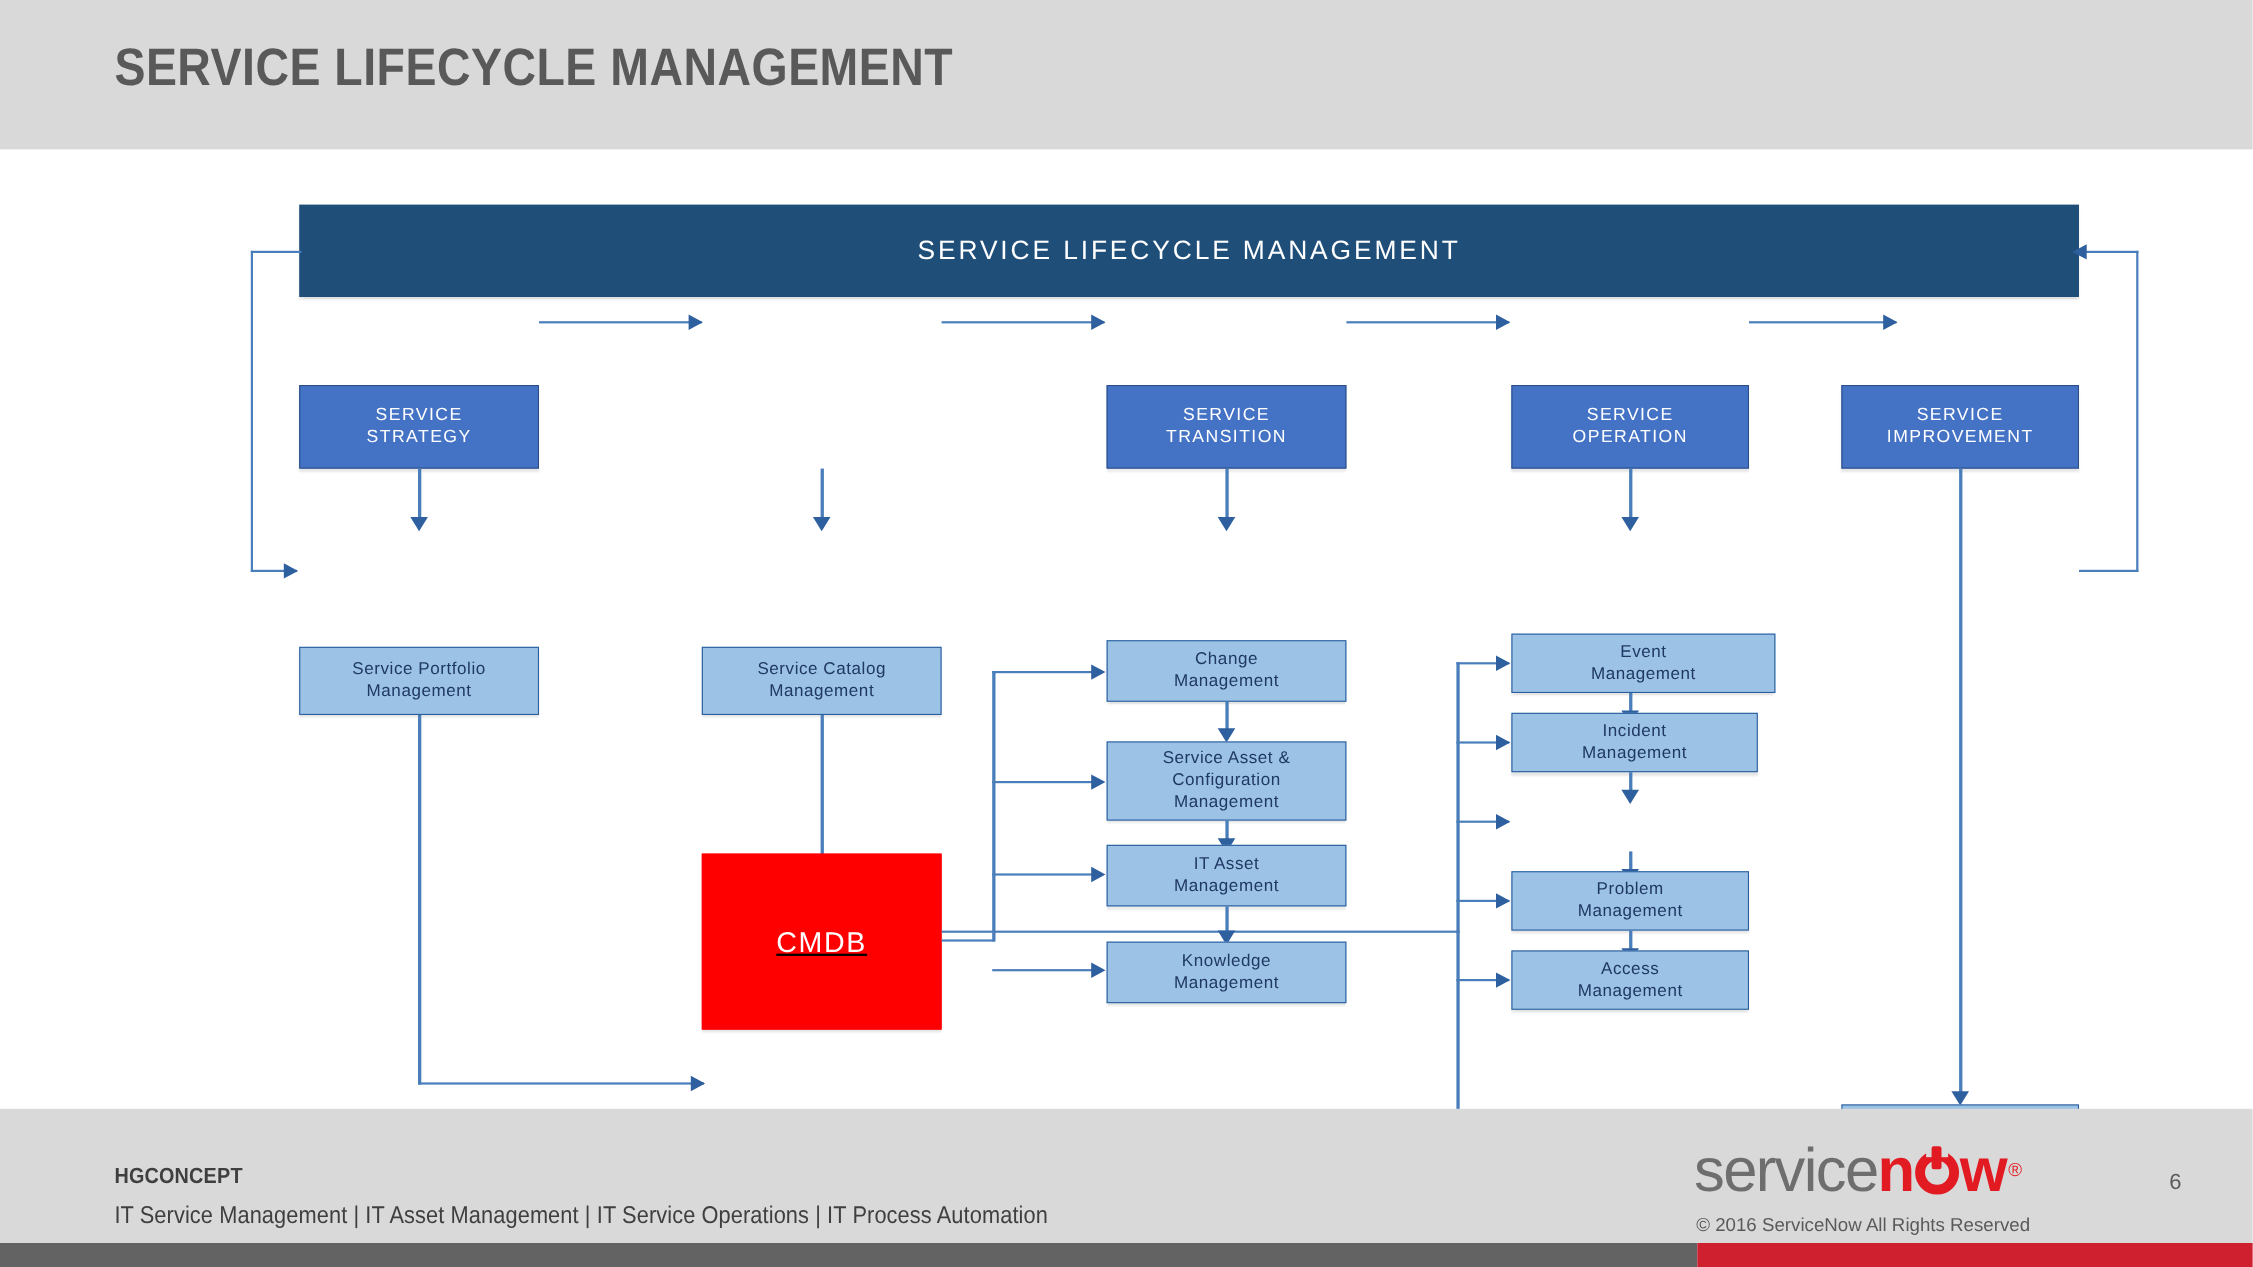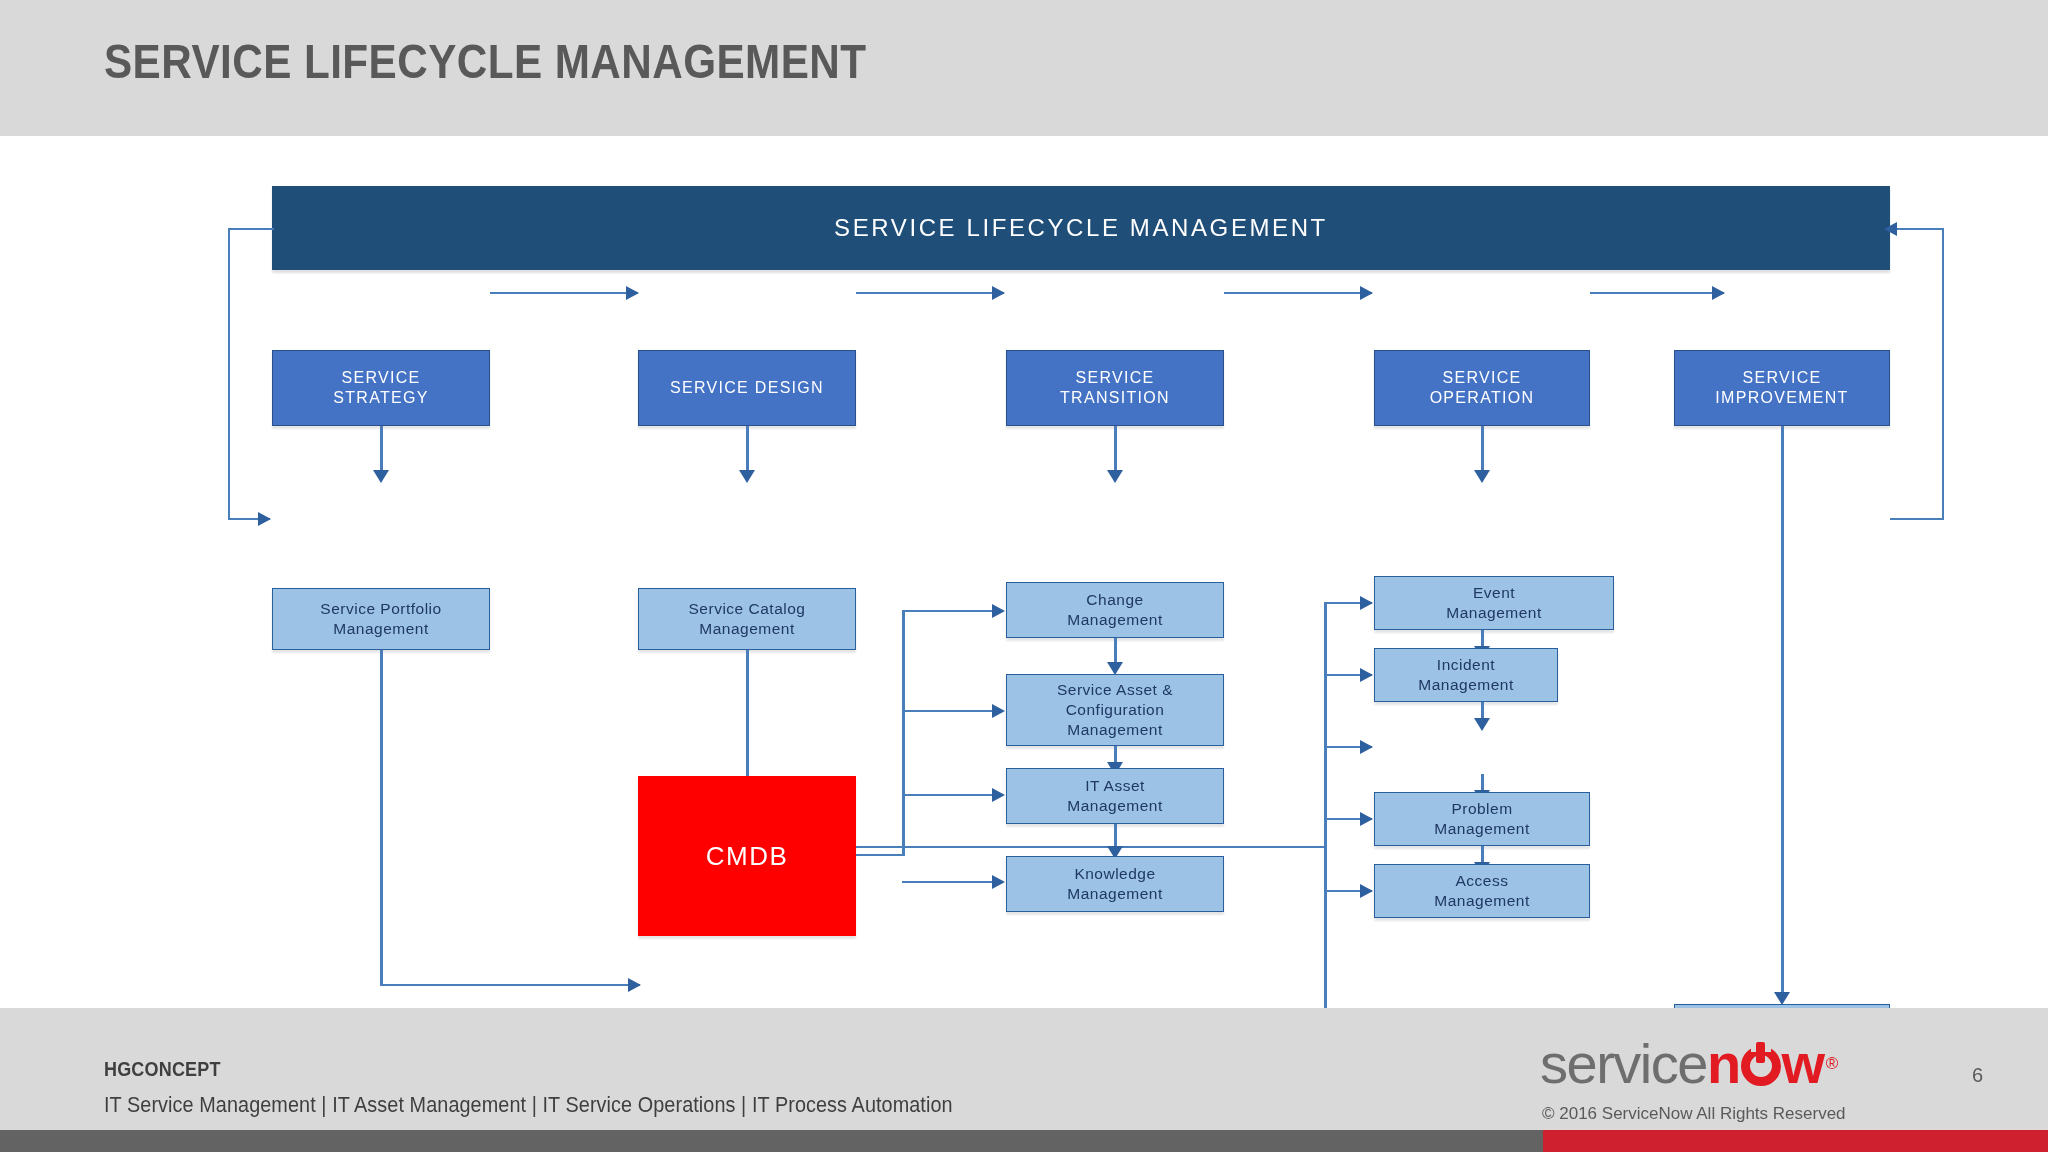--- a/index.html
+++ b/index.html
@@ -161,23 +161,20 @@
 
     <div class="ln lnh" style="left:1224px; top:156px; width:148px;"></div>
     <div class="arw arw-r" style="left:1360px; top:150px;"></div>
 
     <div class="ln lnh" style="left:1590px; top:156px; width:134px;"></div>
     <div class="arw arw-r" style="left:1712px; top:150px;"></div>
 
     <div class="stage" style="left:272px; top:214px; width:218px; height:76px;">
       <span class="stage-label">SERVICE<br>STRATEGY</span>
     </div>
-    <div class="stage" style="left:638px; top:214px; width:218px; height:76px;">
-      <span class="stage-label">SERVICE DESIGN</span>
-    </div>
     <div class="stage" style="left:1006px; top:214px; width:218px; height:76px;">
       <span class="stage-label">SERVICE<br>TRANSITION</span>
     </div>
     <div class="stage" style="left:1374px; top:214px; width:216px; height:76px;">
       <span class="stage-label">SERVICE<br>OPERATION</span>
     </div>
     <div class="stage" style="left:1674px; top:214px; width:216px; height:76px;">
       <span class="stage-label">SERVICE<br>IMPROVEMENT</span>
     </div>
 
@@ -204,21 +201,21 @@
     <div class="ln lnh" style="left:380px; top:848px; width:260px;"></div>
     <div class="arw arw-r" style="left:628px; top:842px;"></div>
 
     <div class="proc" style="left:638px; top:452px; width:218px; height:62px;">
       <span class="proc-label">Service Catalog<br>Management</span>
     </div>
 
     <div class="ln lnv" style="left:746px; top:514px; width:3px; height:248px;"></div>
     <div class="arw arw-d" style="left:739px; top:756px;"></div>
 
-    <div class="cmdb" style="left:638px; top:640px; width:218px; height:160px;">
+    <div class="cmdb" style="left:638px; top:640px; width:218px; height:160px;text-decoration:underline;">
       <span class="cmdb-label">CMDB</span>
     </div>
 
     <div class="ln lnh" style="left:856px; top:718px; width:48px;"></div>
     <div class="ln lnv" style="left:902px; top:474px; width:3px; height:246px;"></div>
     <div class="ln lnh" style="left:902px; top:474px; width:100px;"></div>
     <div class="arw arw-r" style="left:992px; top:468px;"></div>
     <div class="ln lnh" style="left:902px; top:574px; width:100px;"></div>
     <div class="arw arw-r" style="left:992px; top:568px;"></div>
     <div class="ln lnh" style="left:902px; top:658px; width:100px;"></div>
@@ -264,21 +261,21 @@
     <div class="proc" style="left:1006px; top:720px; width:218px; height:56px;">
       <span class="proc-label">Knowledge<br>Management</span>
     </div>
 
     <div class="proc" style="left:1374px; top:440px; width:240px; height:54px;">
       <span class="proc-label">Event<br>Management</span>
     </div>
     <div class="ln lnv" style="left:1481px; top:494px; width:3px; height:22px;"></div>
     <div class="arw arw-d" style="left:1474px; top:510px;"></div>
 
-    <div class="proc" style="left:1374px; top:512px; width:184px; height:54px;">
+    <div class="proc" style="left:1374px; top:512px; width:224px; height:54px;">
       <span class="proc-label">Incident<br>Management</span>
     </div>
     <div class="ln lnv" style="left:1481px; top:566px; width:3px; height:22px;"></div>
     <div class="arw arw-d" style="left:1474px; top:582px;"></div>
 
     <div class="ln lnv" style="left:1481px; top:638px; width:3px; height:22px;"></div>
     <div class="arw arw-d" style="left:1474px; top:654px;"></div>
 
     <div class="proc" style="left:1374px; top:656px; width:216px; height:54px;">
       <span class="proc-label">Problem<br>Management</span>

